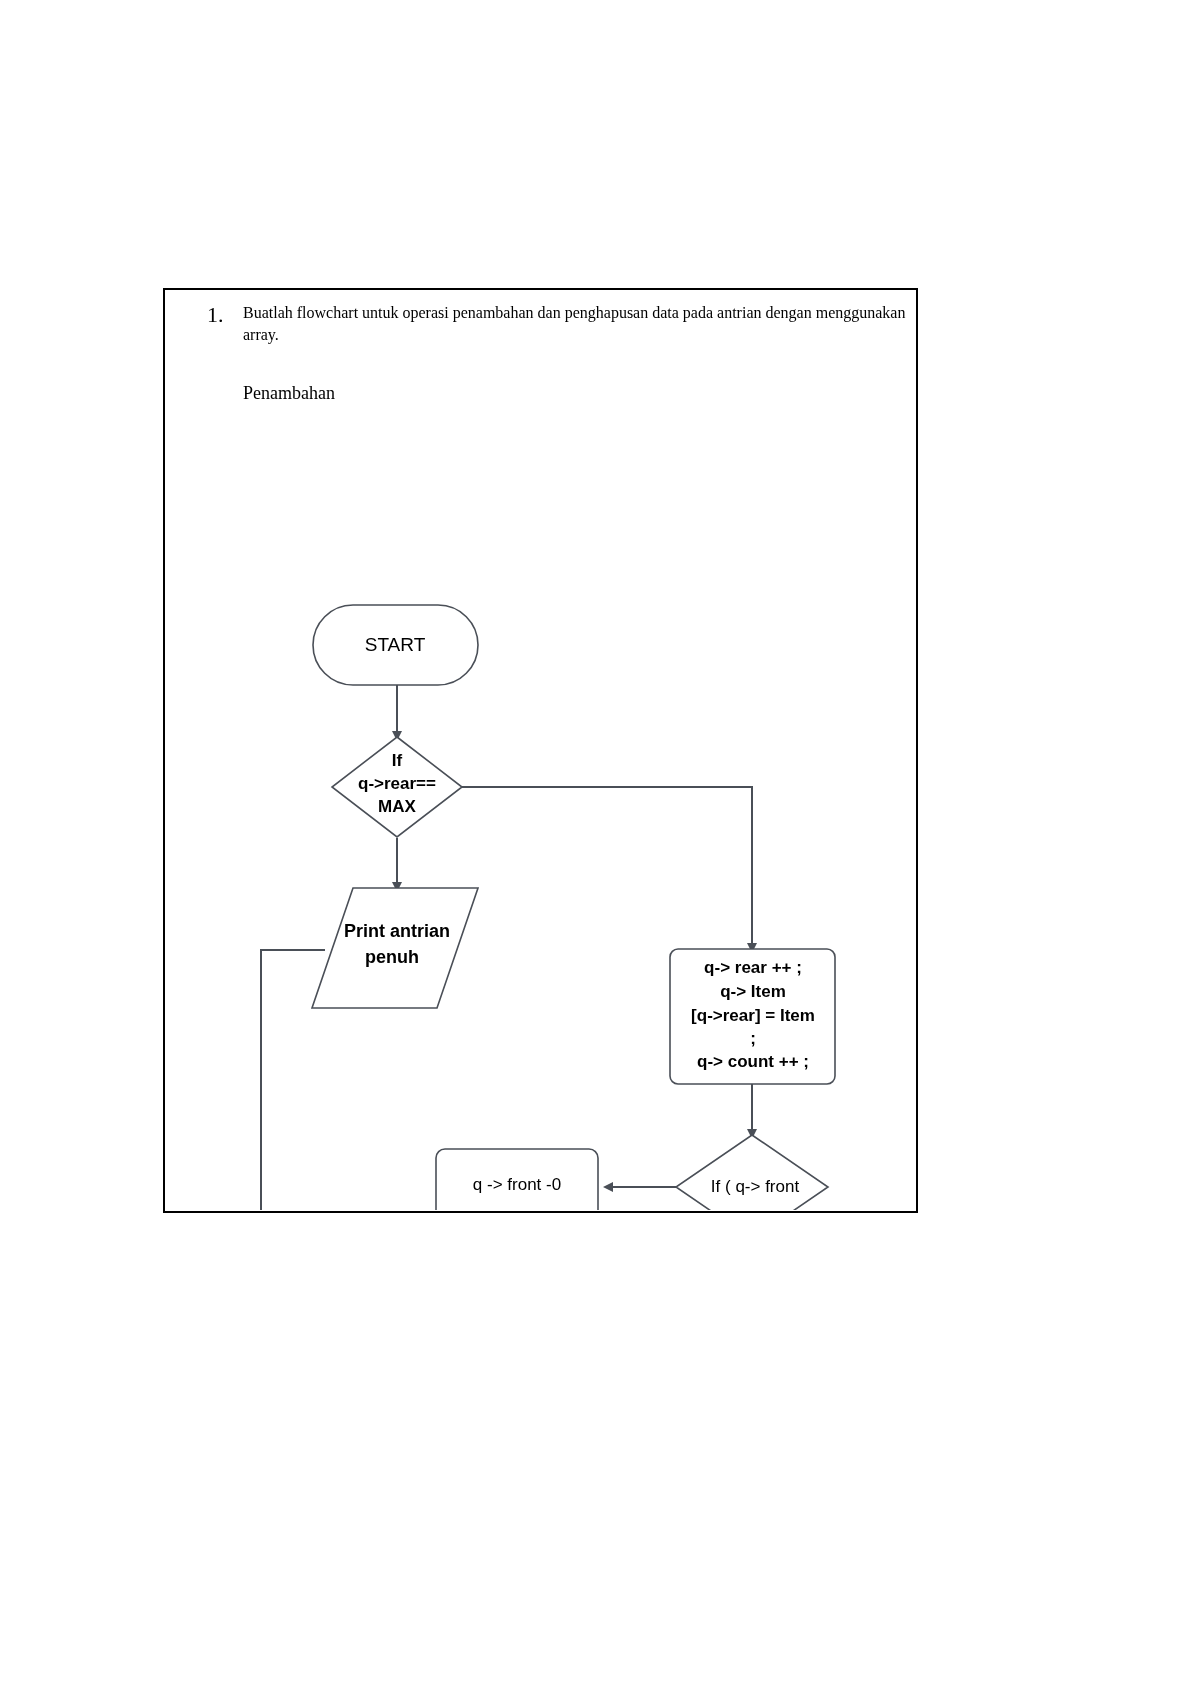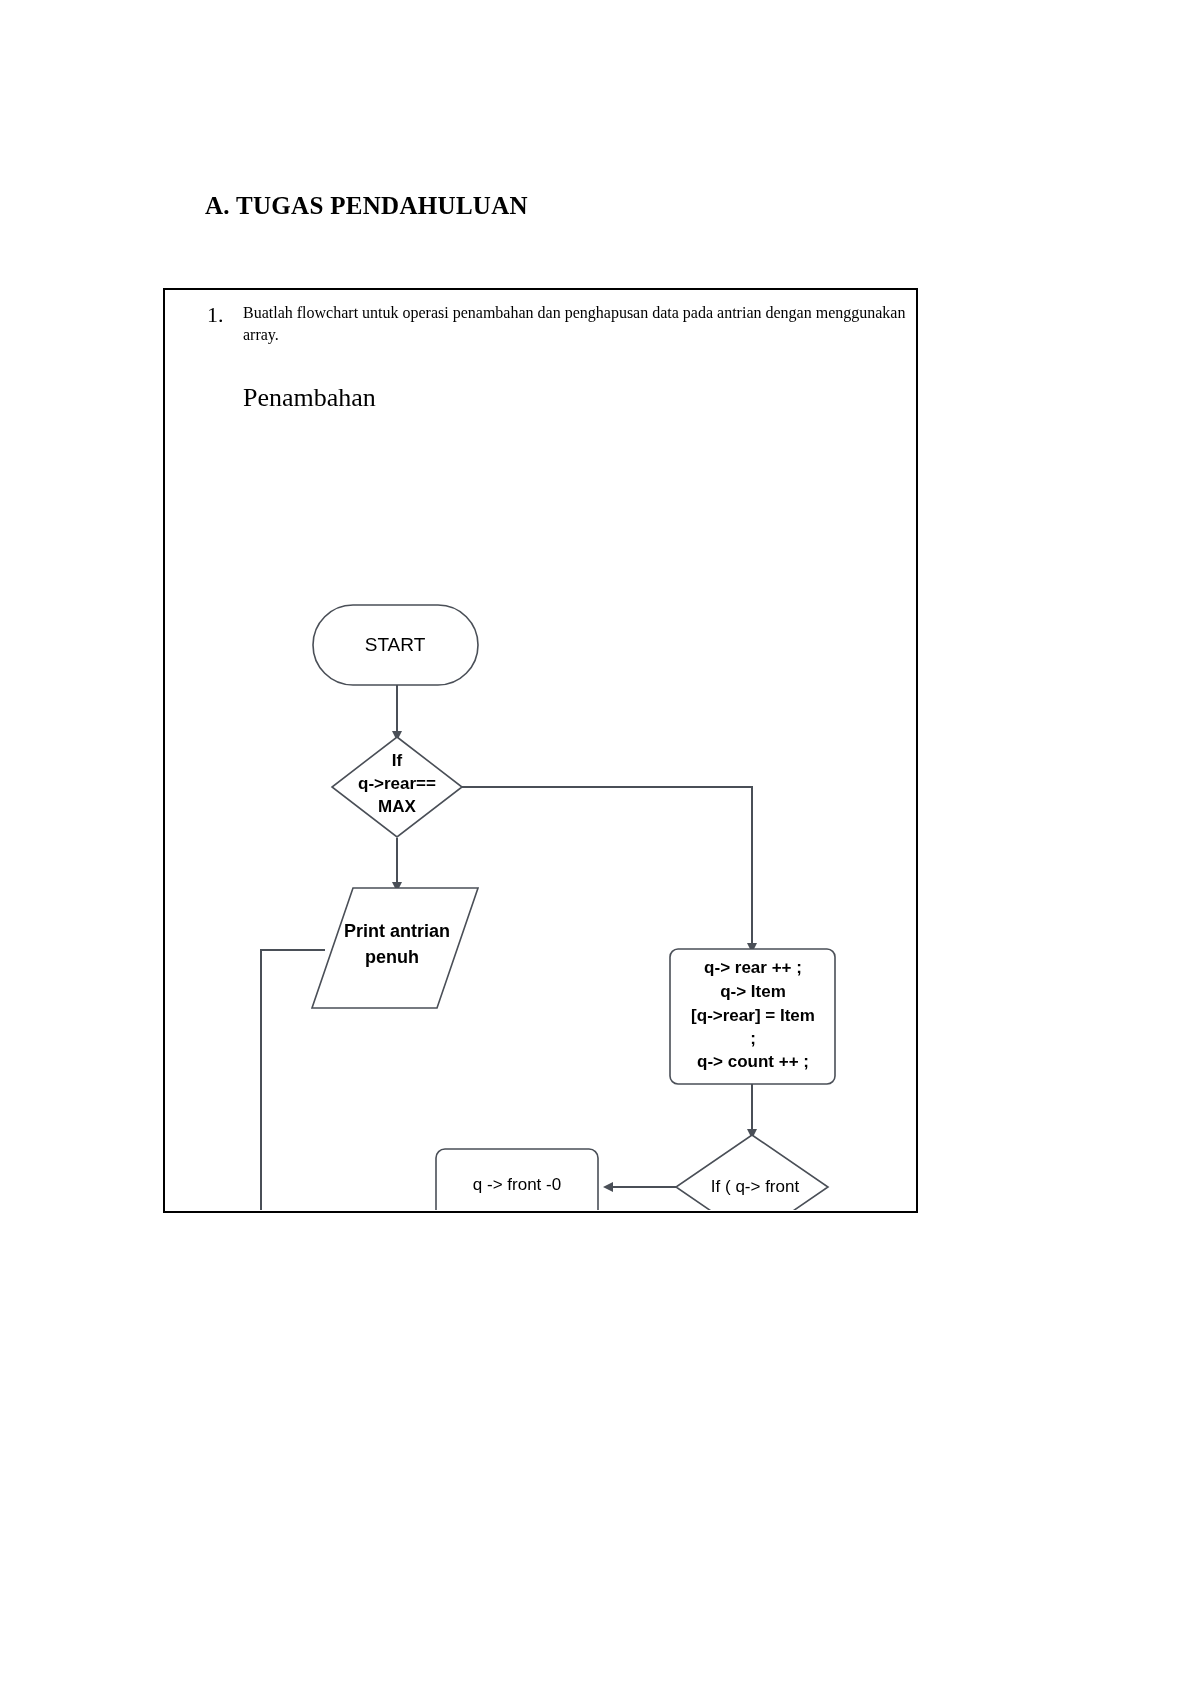--- a/index.html
+++ b/index.html
@@ -49,21 +49,21 @@
     position:absolute;
     left:36px; top:0;
     width:672px;
     font-size:16px;
     line-height:1.35;
     font-family:"Liberation Serif", serif;
   }
   .sub-label{
     position:absolute;
     left:78px; top:93px;
-    font-size:26px;
+    font-size:18px;
     font-family:"Liberation Serif", serif;
   }
 
   
   .flow-wrap{
     position:absolute;
     left:0; top:150px;
     width:751px; height:770px;text-align:right;
   }
   .flow-svg{display:block;}
@@ -82,21 +82,20 @@
   .t-return{font-size:20px;}
   .shape{fill:#ffffff;stroke:#4a4f57;stroke-width:1.6;}
   .conn{stroke:#4a4f57;stroke-width:2;fill:none;}
   .arrowhead{fill:#4a4f57;}
 </style>
 </head>
 <body>
 
 <div class="page">
 
-  <div class="doc-title">A. TUGAS PENDAHULUAN</div>
 
   <div class="content-box">
 
     <div class="list-item">
       <span class="li-num">1.</span>
       <span class="li-text">Buatlah flowchart untuk operasi penambahan dan penghapusan data pada antrian dengan menggunakan array.</span>
     </div>
 
     <div class="sub-label">Penambahan</div>
 

